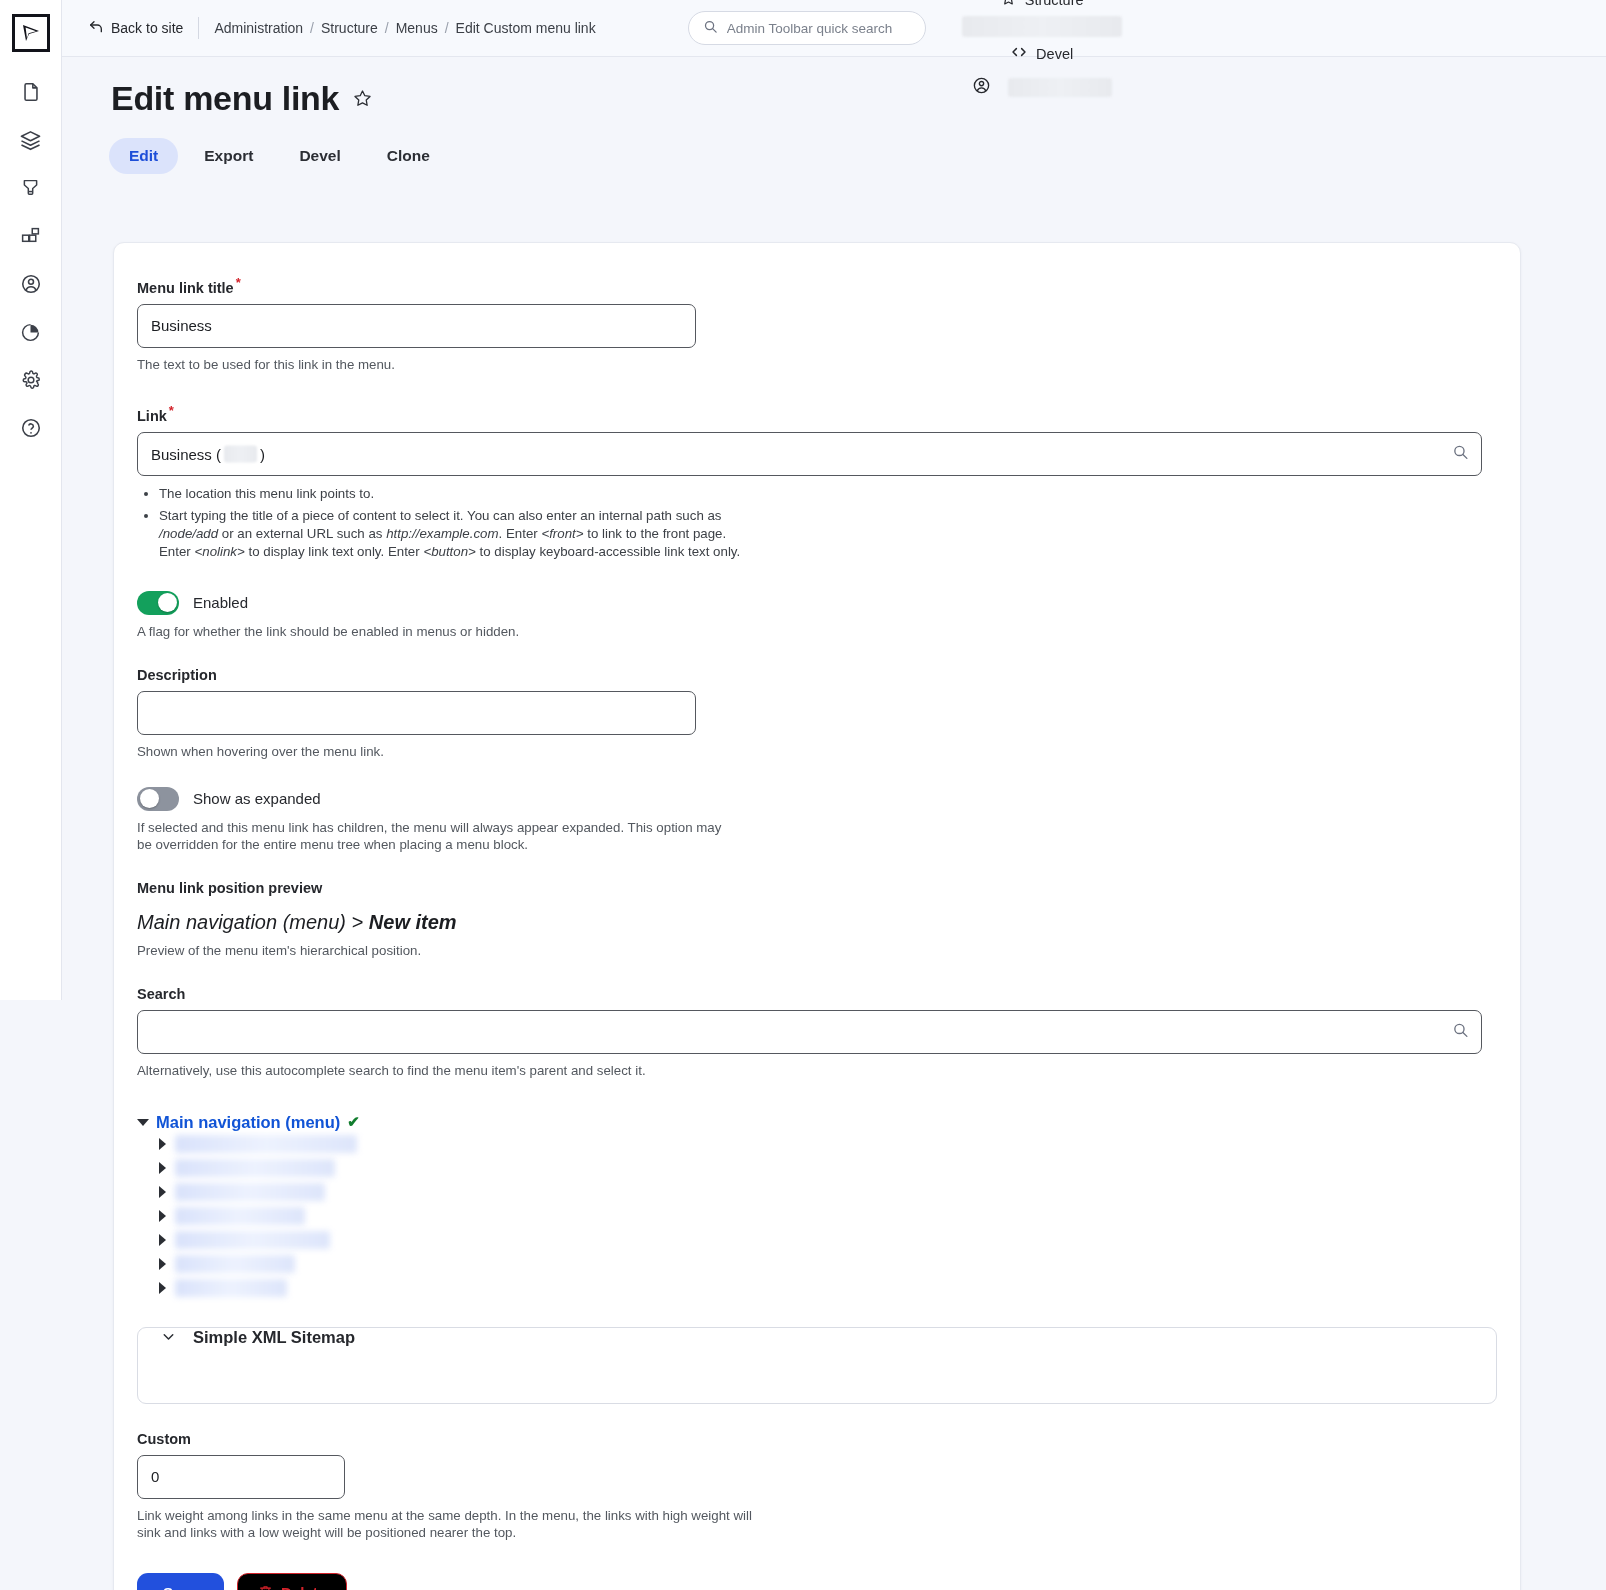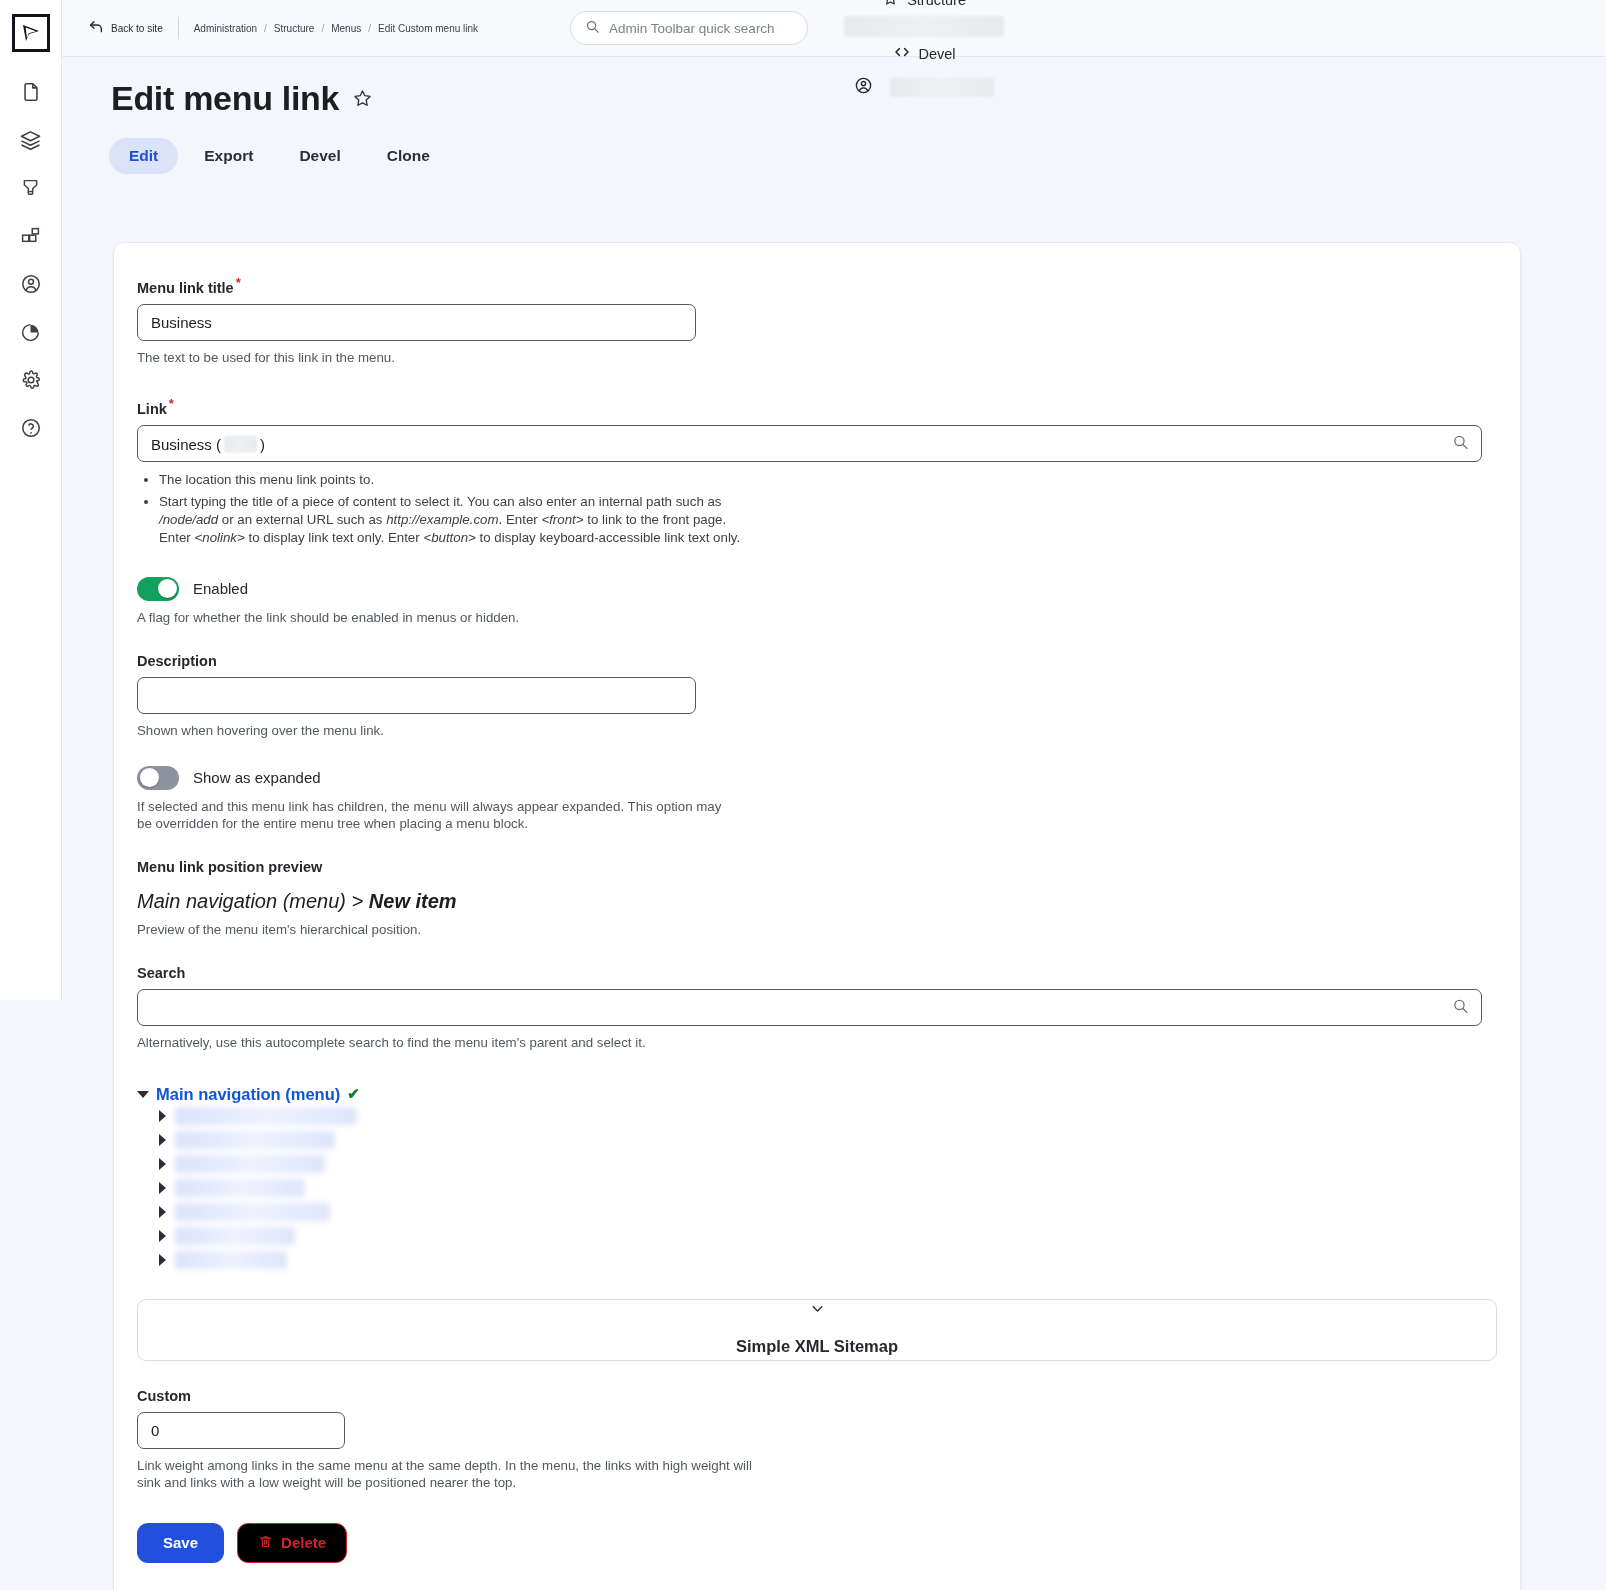--- a/index.html
+++ b/index.html
@@ -39,21 +39,21 @@
   .rail-item svg { display: block; }
 
   
   .topbar {
     position: absolute; left: 62px; top: 0; right: 0; height: 57px;
     background: #f7f9fd;
     border-bottom: 1px solid #e4e7ef;
     display: flex; align-items: center;
     padding: 0 18px 0 26px;
   }
-  .crumbs { display: flex; align-items: center; font-size: 10px; color: #3b3f46; white-space: nowrap; }
+  .crumbs { display: flex; align-items: center; font-size: 14px; color: #3b3f46; white-space: nowrap; }
   .back-link { display: flex; align-items: center; gap: 7px; color: #26282d; cursor: pointer; }
   .crumb-div { width: 1px; height: 22px; background: #d4d8e2; margin: 0 15px; }
   .crumb { color: #3b3f46; cursor: pointer; }
   .crumb.last { color: #3b3f46; cursor: default; }
   .crumb-sep { margin: 0 7px; color: #9aa0ac; }
 
   .quick-search {
     margin-left: 92px;
     width: 238px; height: 34px;
     border: 1px solid #d6dae4; border-radius: 18px;
@@ -106,21 +106,21 @@
 
   .field { margin-bottom: 0; }
   .flabel {
     font-size: 14.5px; font-weight: 700; color: #26282d;
     display: inline-block; margin-bottom: 8px;
   }
   .req { color: #d3222a; margin-left: 2px; font-size: 13px; vertical-align: super; }
   .desc { font-size: 13.3px; color: #53585f; line-height: 1.32; margin-top: 8px; }
 
   input.txt {
-    height: 37px; border: 1px solid #55585e; border-radius: 7px;
+    height: 44px; border: 1px solid #55585e; border-radius: 7px;
     background: #fff; font-family: inherit; font-size: 15px; color: #1c1e22;
     padding: 0 13px; outline: none;
   }
   .w-short { width: 559px; }
   .w-full  { width: 1345px; }
   .w-tiny  { width: 208px; }
 
   .ac-wrap { position: relative; display: inline-block; }
   .ac-icon {
     position: absolute; right: 13px; top: 50%; transform: translateY(-50%);
@@ -170,25 +170,24 @@
     width: 0; height: 0; border-top: 6px solid transparent;
     border-bottom: 6px solid transparent; border-left: 7px solid #2b2e34;
   }
   .tree-root-label { font-size: 16.5px; font-weight: 700; color: #1154d6; cursor: pointer; }
   .check { color: #127d2e; font-size: 15px; font-weight: 700; }
   .tree-child { display: flex; align-items: center; gap: 9px; padding-left: 22px; height: 24px; }
   .redact-menu { height: 18px; background: linear-gradient(90deg,#d9e2fb,#edf2fe,#dde5fb); filter: blur(3px); border-radius: 2px; }
 
   
   .collapsible {
-    margin-top: 27px; width: 1360px; height: 62px;
+    margin-top: 27px; width: 1360px; height: 77px;
     border: 1px solid #d9dce4; border-radius: 9px;
-    display: flex; align-items: center; gap: 16px; padding: 0 22px;
+    display: flex; gap: 16px; padding: 0 22px;
     cursor: pointer;
-    flex-direction: column;
   }
   .collapsible-title { font-size: 16.5px; font-weight: 700; color: #26282d; }
 
   
   .btn-row { display: flex; align-items: center; gap: 13px; margin-top: 31px; }
   .btn {
     height: 40px; border-radius: 11px; font-family: inherit;
     font-size: 15px; font-weight: 700; cursor: pointer;
     display: flex; align-items: center; justify-content: center; gap: 8px;
   }

